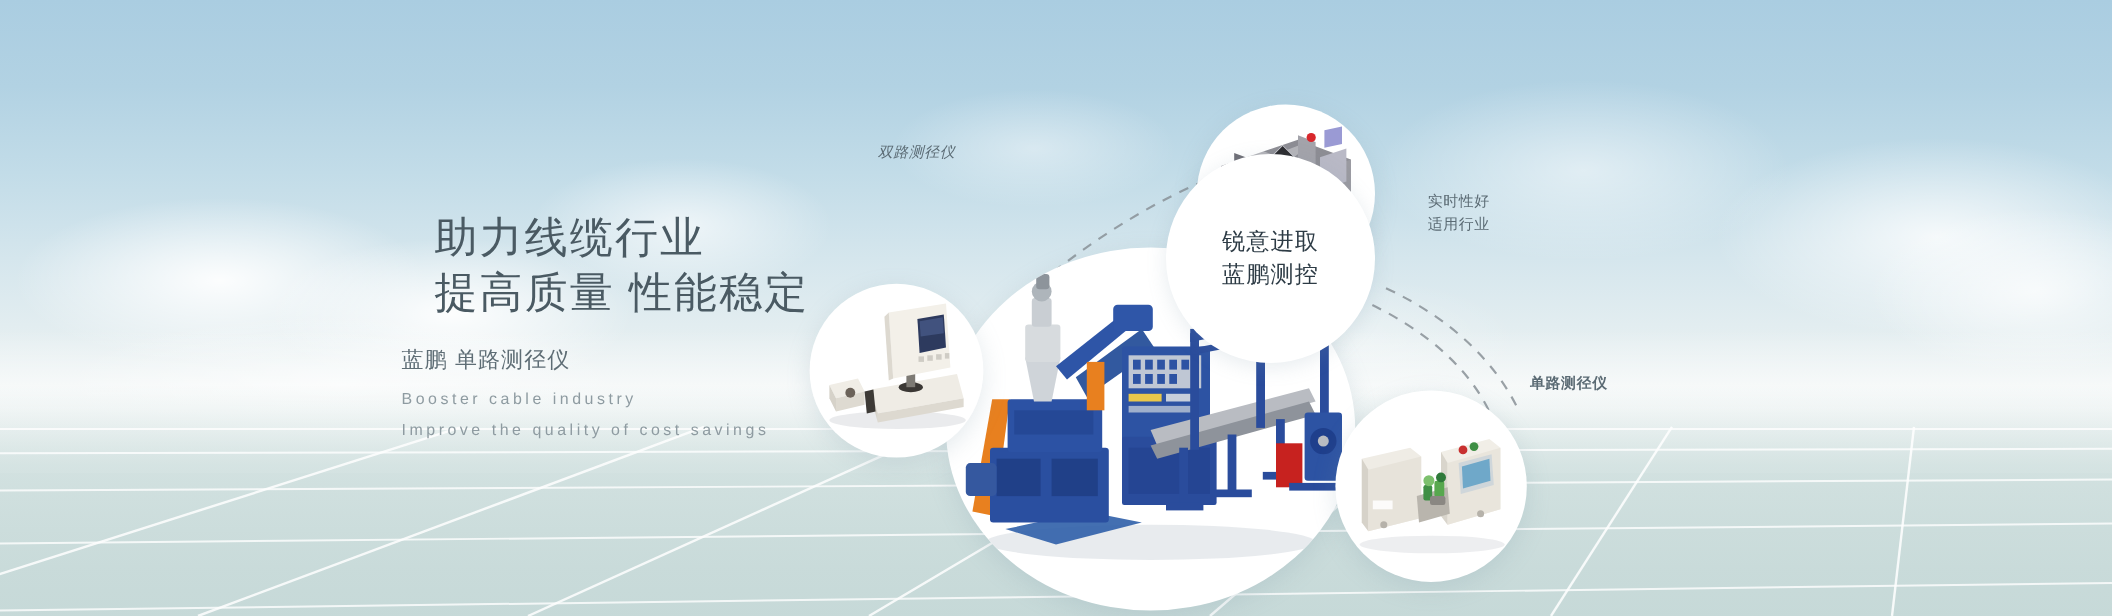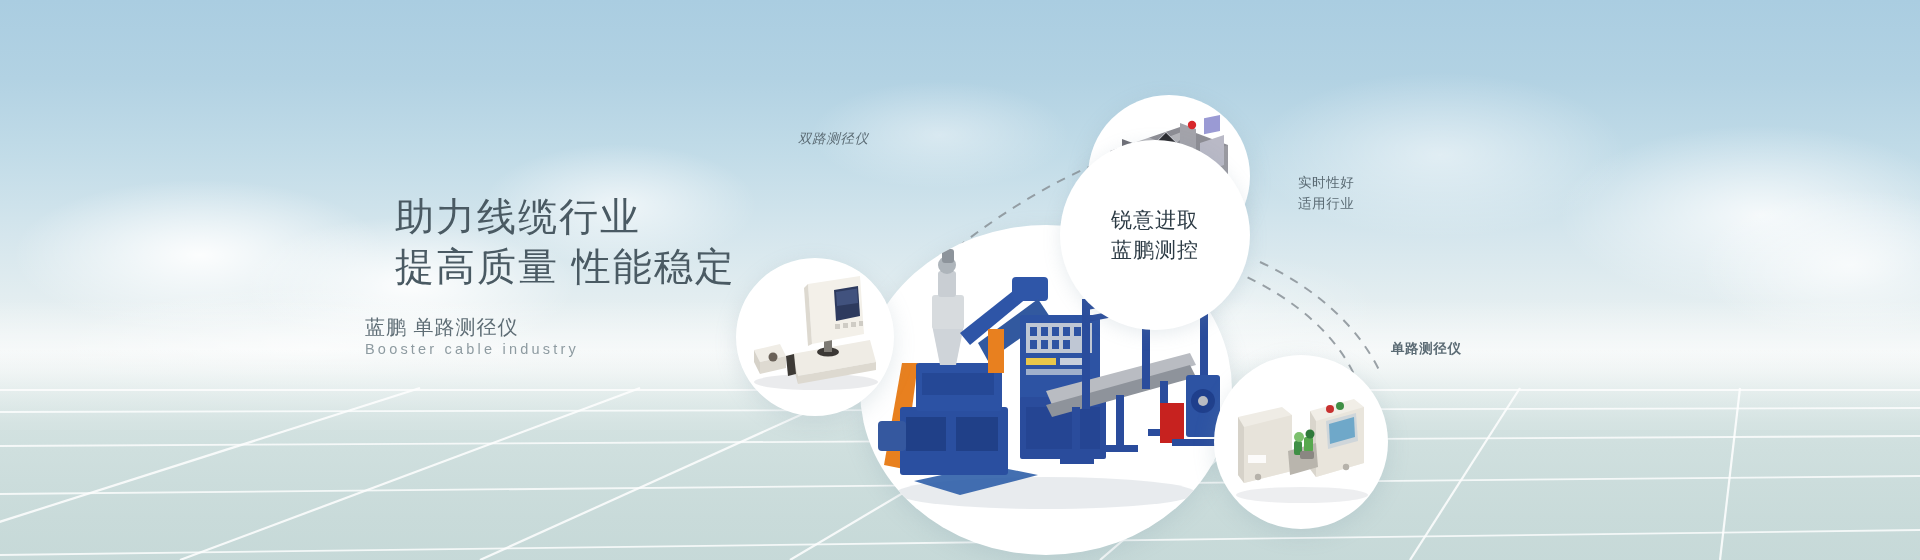--- a/index.html
+++ b/index.html
@@ -87,20 +87,21 @@
     margin-left: 30px;
   }
   .subhead {
     margin-top: 22px;
     color: #5e6d75;
     font-size: 20px;
     letter-spacing: 1px;
     white-space: nowrap;
   }
   .en-line {
+    margin-top: 14px;
     color: #8e9ba1;
     font-size: 14.5px;
     letter-spacing: 3.2px;
     white-space: nowrap;
   }
   .en-line.second { margin-top: 12px; }
 
   
   .composition {
     position: absolute;
@@ -207,20 +208,21 @@
         <line x1="0" y1="205" x2="1920" y2="180"></line>
       </g>
     </svg>
   </div>
 
   <div class="copy">
     <div class="headline">助力线缆行业</div>
     <div class="headline">提高质量 性能稳定</div>
     <div class="subhead">蓝鹏 单路测径仪</div>
     <div class="en-line">Booster cable industry</div>
+    <div class="en-line second">Improve the quality of cost savings</div>
   </div>
 
   <div class="composition">
 
     <svg class="dash-layer" width="1060" height="560" viewBox="0 0 1060 560">
       <g fill="none" stroke="#8a9298" stroke-width="2" stroke-dasharray="9 8" opacity="0.85">
         <path d="M 12 330 C 60 270, 150 200, 236 164"></path>
         <path d="M 60 360 C 110 300, 190 235, 250 205"></path>
         <path d="M 400 262 C 460 290, 500 330, 520 372"></path>
         <path d="M 372 270 C 440 300, 482 340, 500 388"></path>

